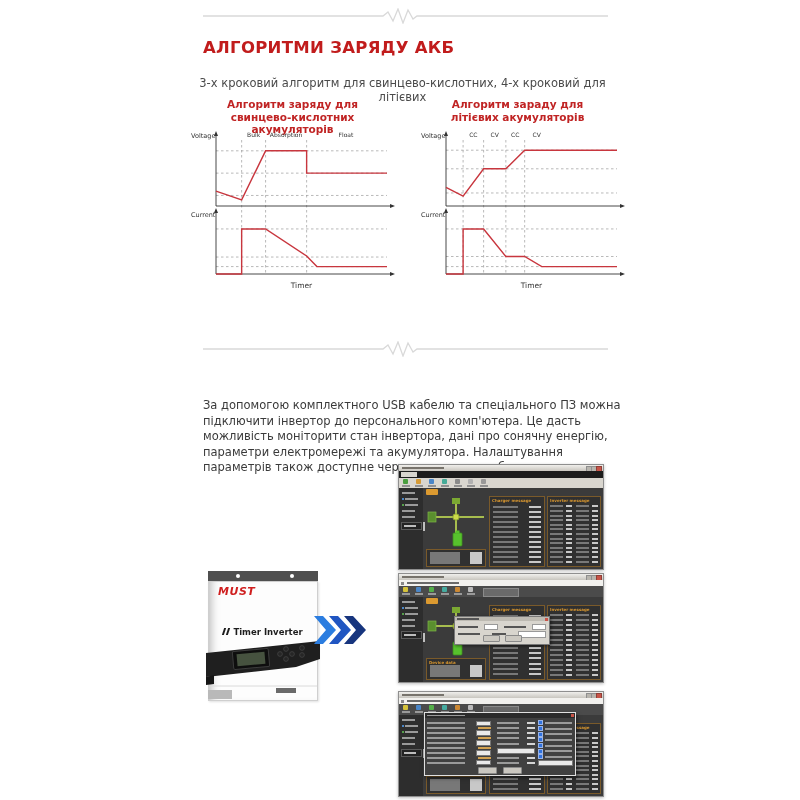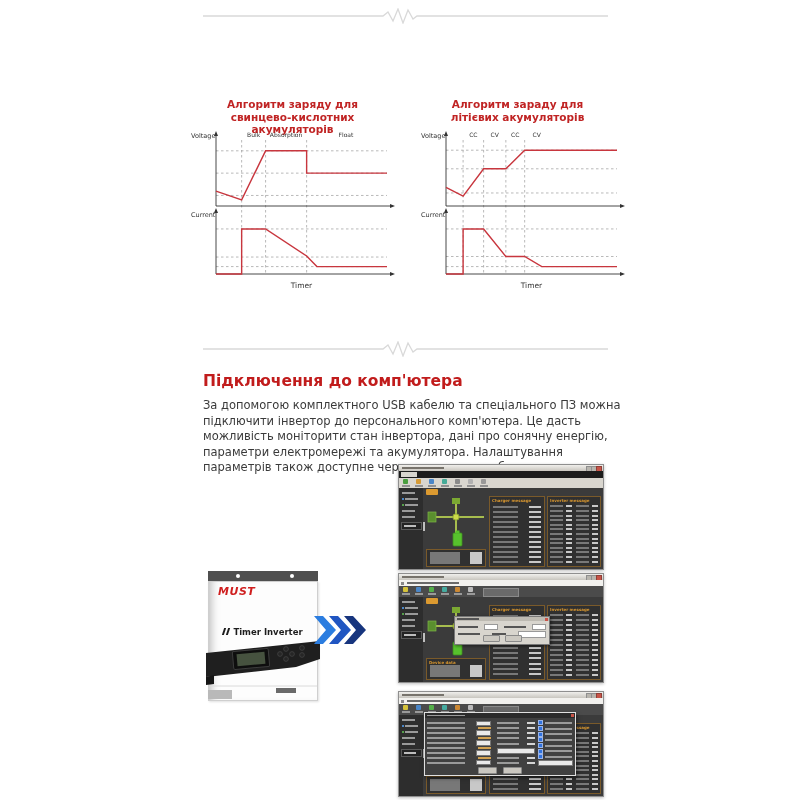--- a/index.html
+++ b/index.html
@@ -29,20 +29,22 @@
 </style>
 </head>
 <body>
 
 <div class="page">
 
   <svg class="abs" style="left:203px;top:8px;" width="405" height="16" viewBox="0 0 405 16">
     <path d="M0,8 H180 l5,-4 l5,9 l5,-12 l5,14 l5,-13 l5,9 l4,-3 H405" fill="none" stroke="#d9d9d9" stroke-width="1.3"></path>
   </svg>
 
+  <div class="abs h1" style="left:203px;top:38px;">АЛГОРИТМИ ЗАРЯДУ АКБ</div>
+  <div class="abs sub" style="left:195px;top:76px;width:415px;">3-х кроковий алгоритм для свинцево-кислотних, 4-х кроковий для літієвих</div>
 
   <div class="abs chart-title" style="left:420px;top:98px;width:195px;">
     <div>Алгоритм зараду для</div>
     <div>літієвих акумуляторів</div>
   </div>
   <div class="abs chart-title" style="left:195px;top:98px;width:195px;">
     <div>Алгоритм заряду для</div>
     <div>свинцево-кислотних акумуляторів</div>
   </div>
 
@@ -100,21 +102,20 @@
       <text x="74.73499999999999" y="9" text-anchor="middle" font-size="6" fill="#333333" font-family="DejaVu Sans, sans-serif">CV</text>
       <text x="95.25500000000001" y="9" text-anchor="middle" font-size="6" fill="#333333" font-family="DejaVu Sans, sans-serif">CC</text>
       <text x="116.63000000000001" y="9" text-anchor="middle" font-size="6" fill="#333333" font-family="DejaVu Sans, sans-serif">CV</text>
       <text x="111.5" y="160" text-anchor="middle" font-size="7.5" fill="#333333" font-family="DejaVu Sans, sans-serif">Timer</text>
     </svg>
 
   <svg class="abs" style="left:203px;top:341px;" width="405" height="16" viewBox="0 0 405 16">
     <path d="M0,8 H180 l5,-4 l5,9 l5,-12 l5,14 l5,-13 l5,9 l4,-3 H405" fill="none" stroke="#d9d9d9" stroke-width="1.3"></path>
   </svg>
 
-  <div class="abs h2" style="left:203px;top:372px;">Підключення до комп'ютера</div>
   <div class="abs body-text" style="left:203px;top:398px;width:428px;">За допомогою комплектного USB кабелю та спеціального ПЗ можна підключити інвертор до персонального комп'ютера. Це дасть можливість моніторити стан інвертора, дані про сонячну енергію, параметри електромережі та акумулятора. Налаштування параметрів також доступне через програмне забезпечення.</div>
 
   <div class="inv">
     <div class="inv-body"></div>
     <div class="inv-top">
       <span class="inv-hole" style="left:28px;"></span>
       <span class="inv-hole" style="left:82px;"></span>
     </div>
     <div class="must">MUST</div>
     <div class="si-row">

